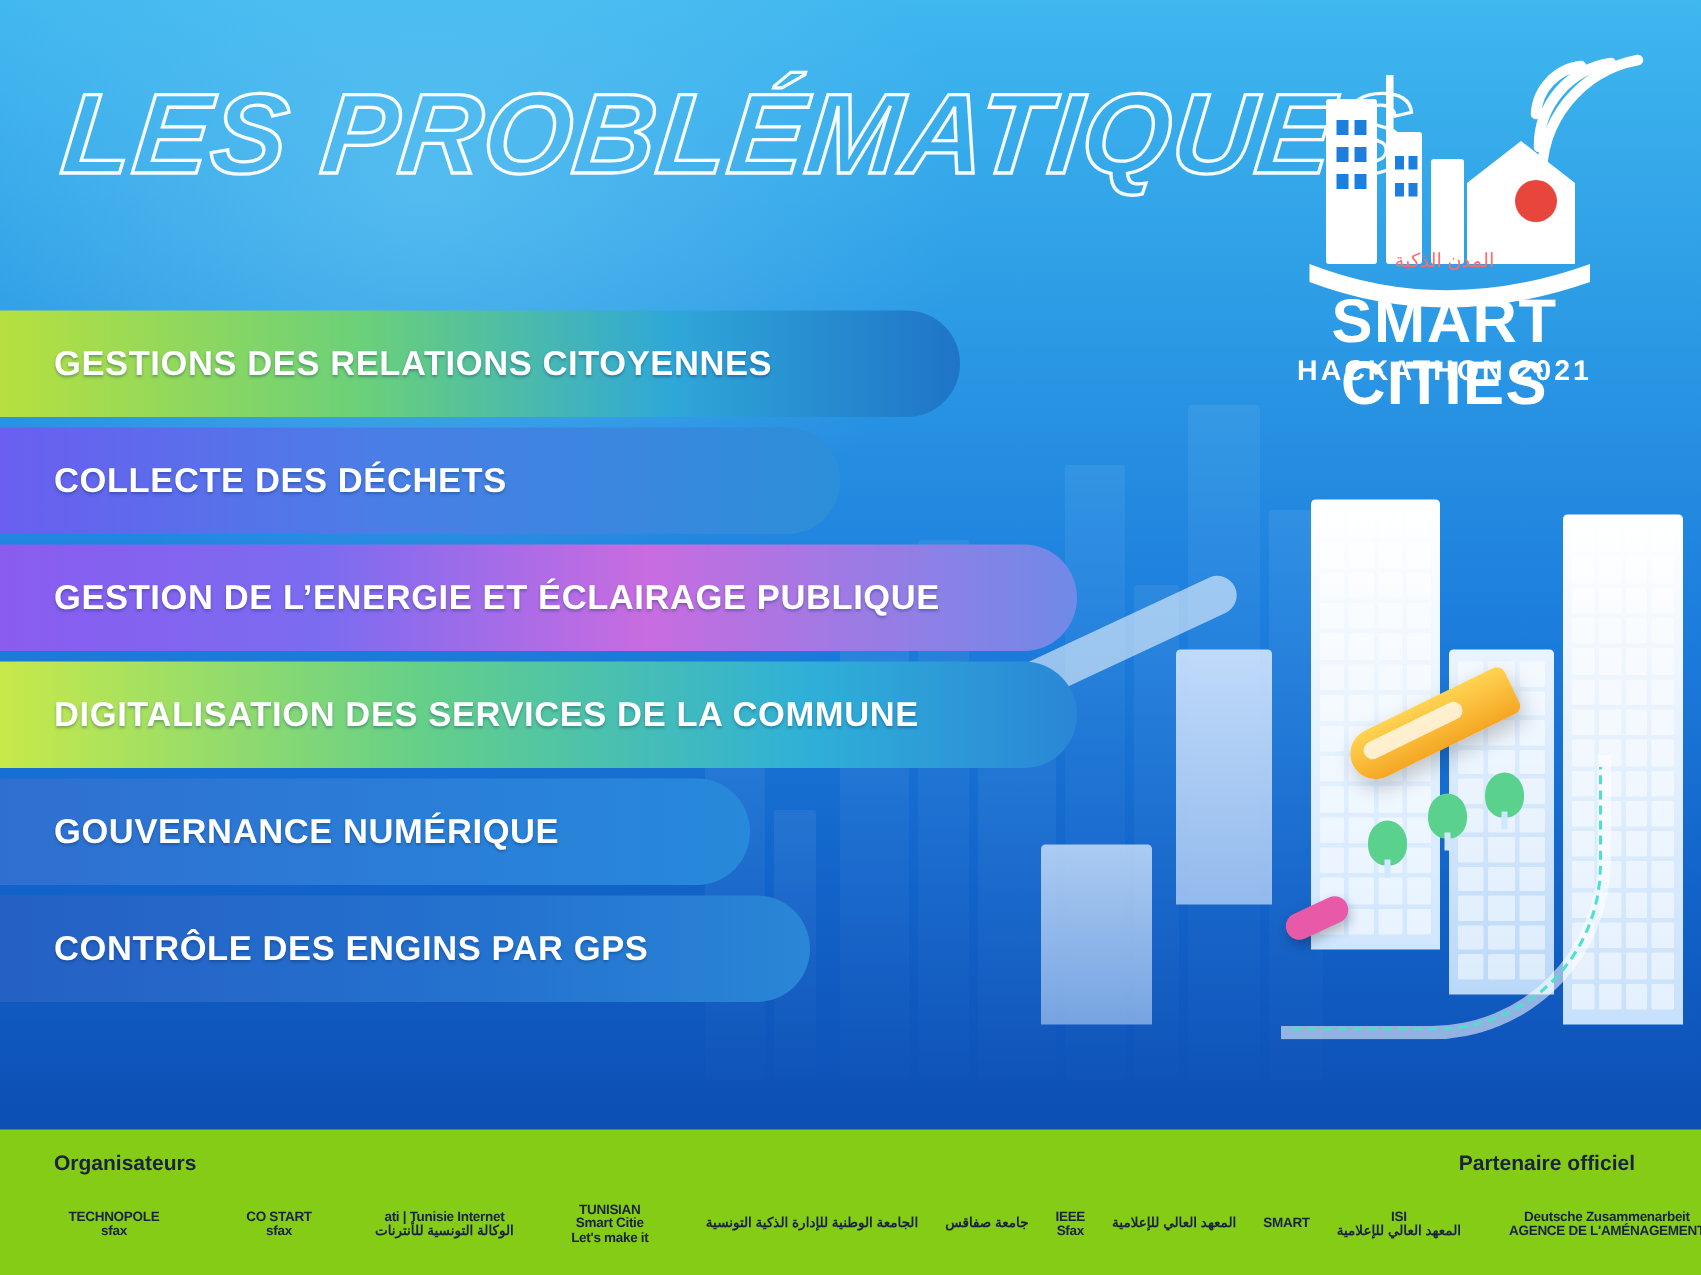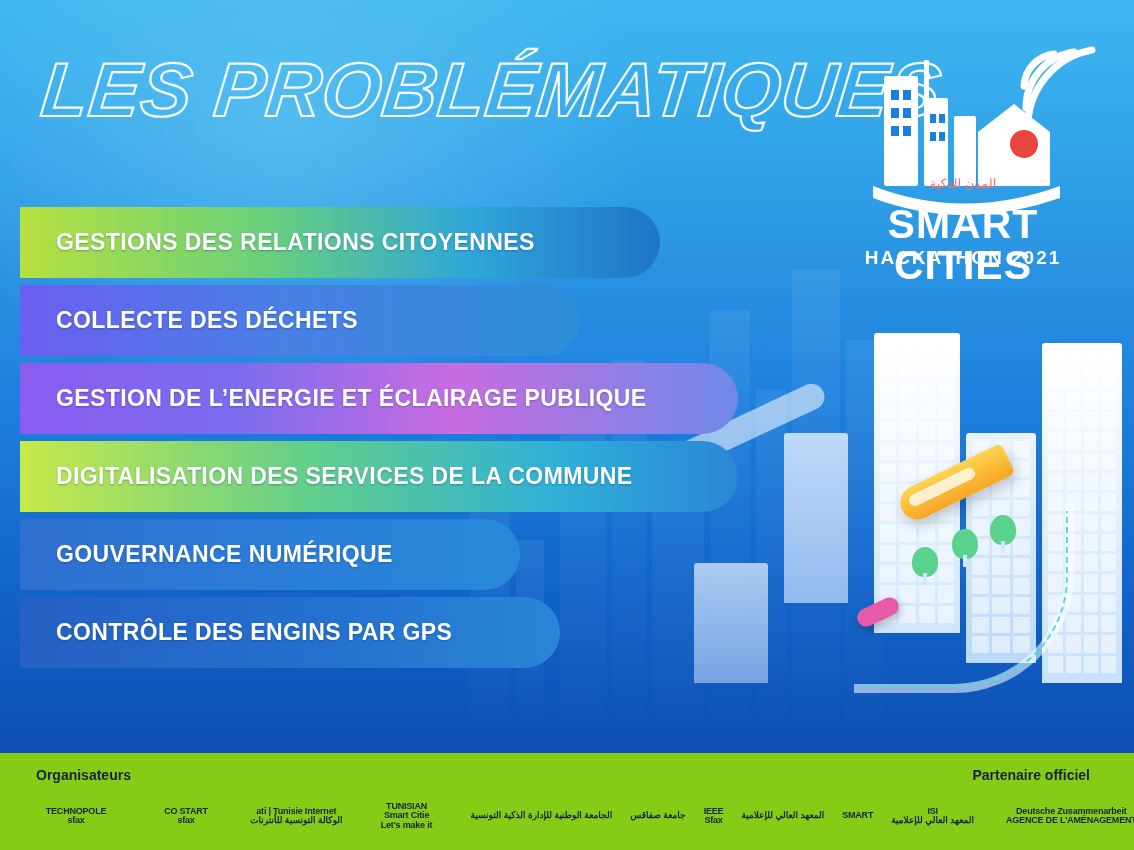--- a/index.html
+++ b/index.html
@@ -44,40 +44,39 @@
     transform:skewX(-6deg);
   }
   
   .bars { position:absolute; left:0; top:207px; width:760px; }
   .bar {
     position:relative;
     height:71px;
     display:flex;
     align-items:center;
     margin-bottom:7px;
-    margin-left:20px;
   }
   .bar .fill {
     position:absolute; left:0; top:0; bottom:0;
     border-radius:0 36px 36px 0;
   }
   .bar .label {
     position:relative;
     z-index:2;
     color:#ffffff;
     font-size:23px;
     font-weight:bold;
     letter-spacing:.4px;
     text-transform:uppercase;
     padding-left:36px;
     text-shadow:0 1px 2px rgba(0,40,90,.35);
     white-space:nowrap;
   }
   
-  .logo { position:absolute; right:36px; top:36px; width:270px; height:260px; color:#fff; }
+  .logo { position:absolute; right:36px; top:26px; width:270px; height:260px; color:#fff; }
   .logo-text { position:absolute; left:0; right:0; text-align:center; }
   .logo-main {
     top:168px;
     font-size:41px;
     font-weight:bold;
     letter-spacing:1px;
     line-height:1;
   }
   .logo-sub {
     top:212px;

